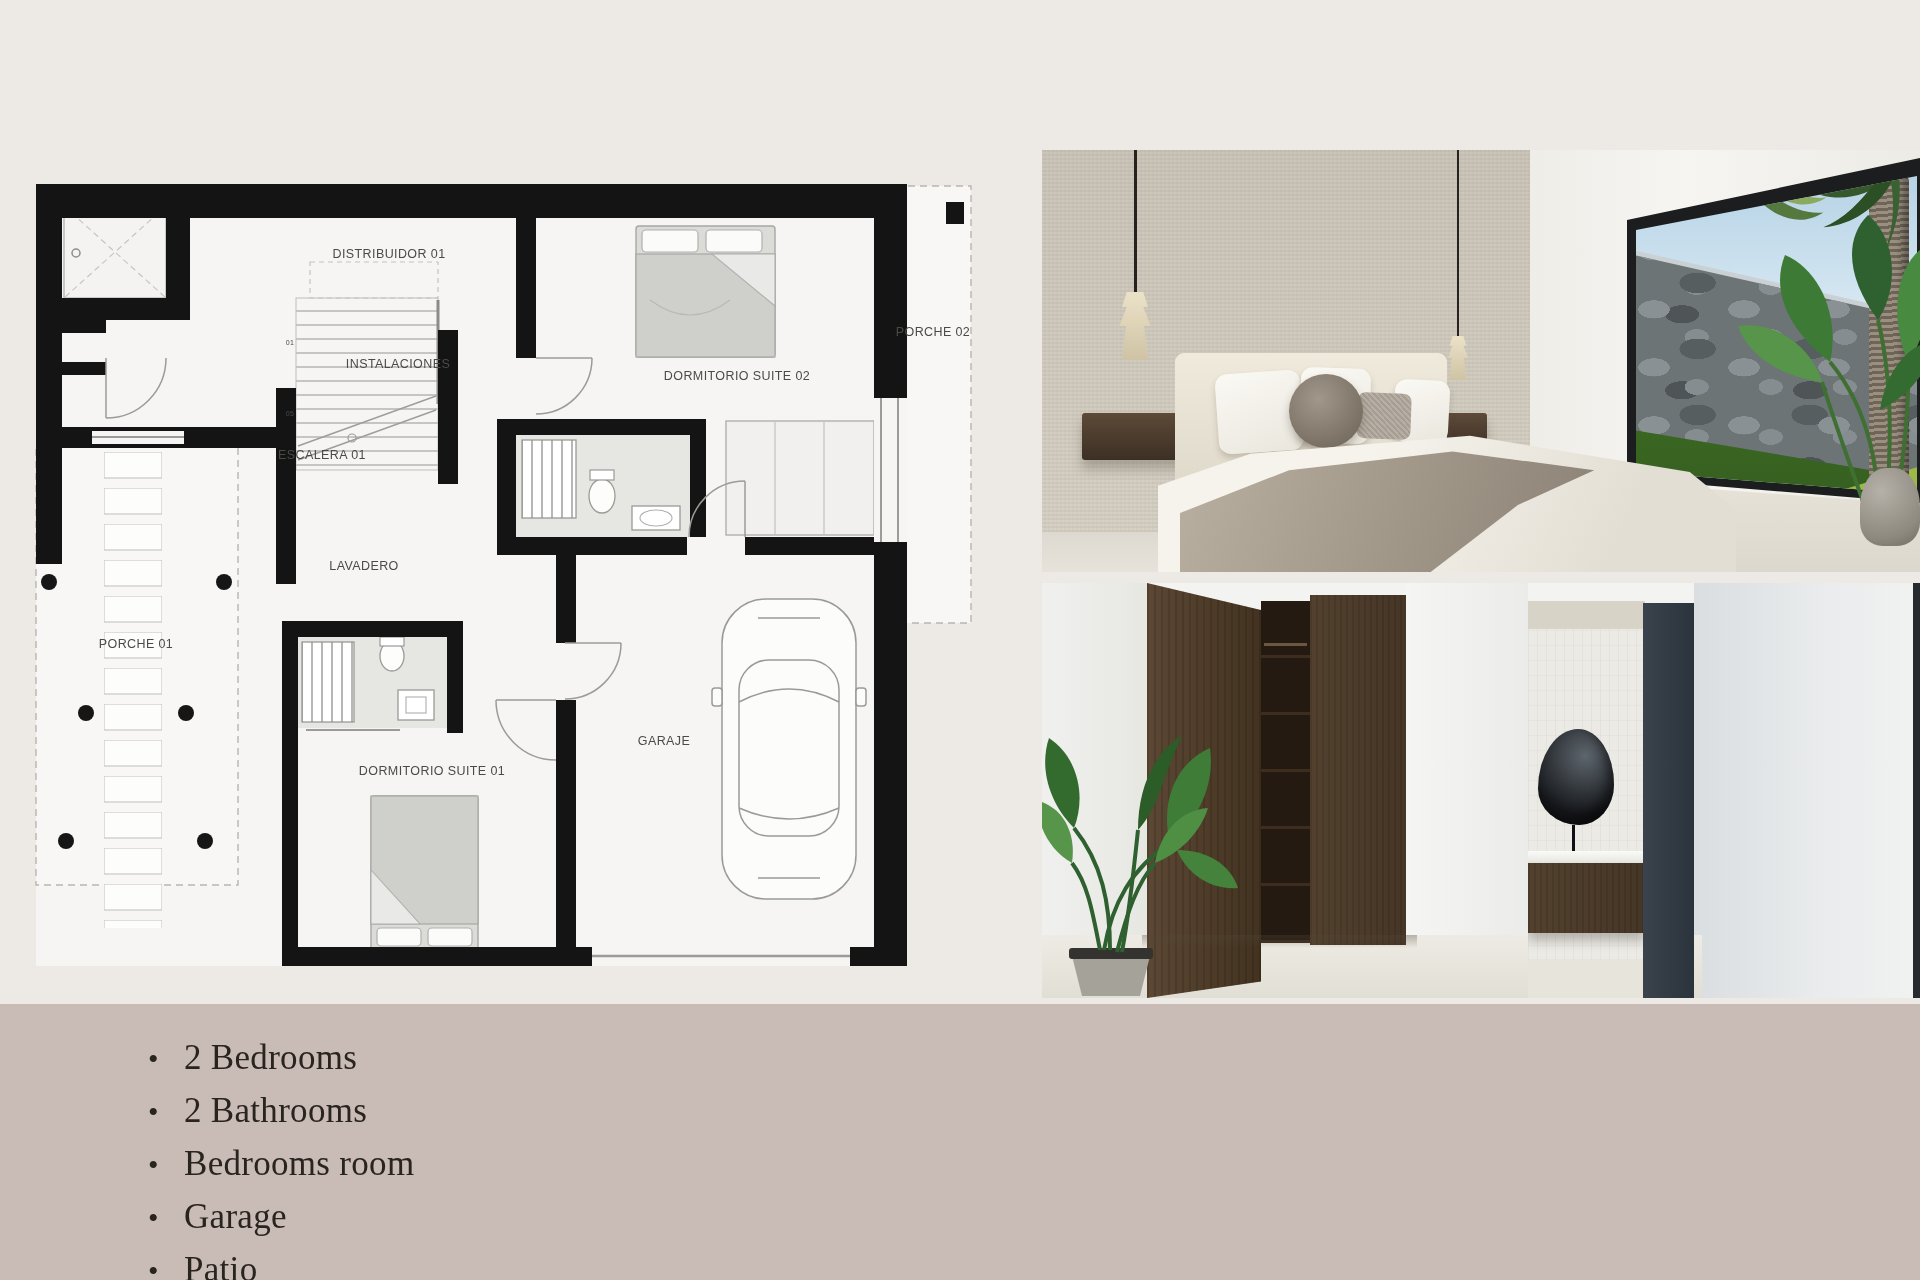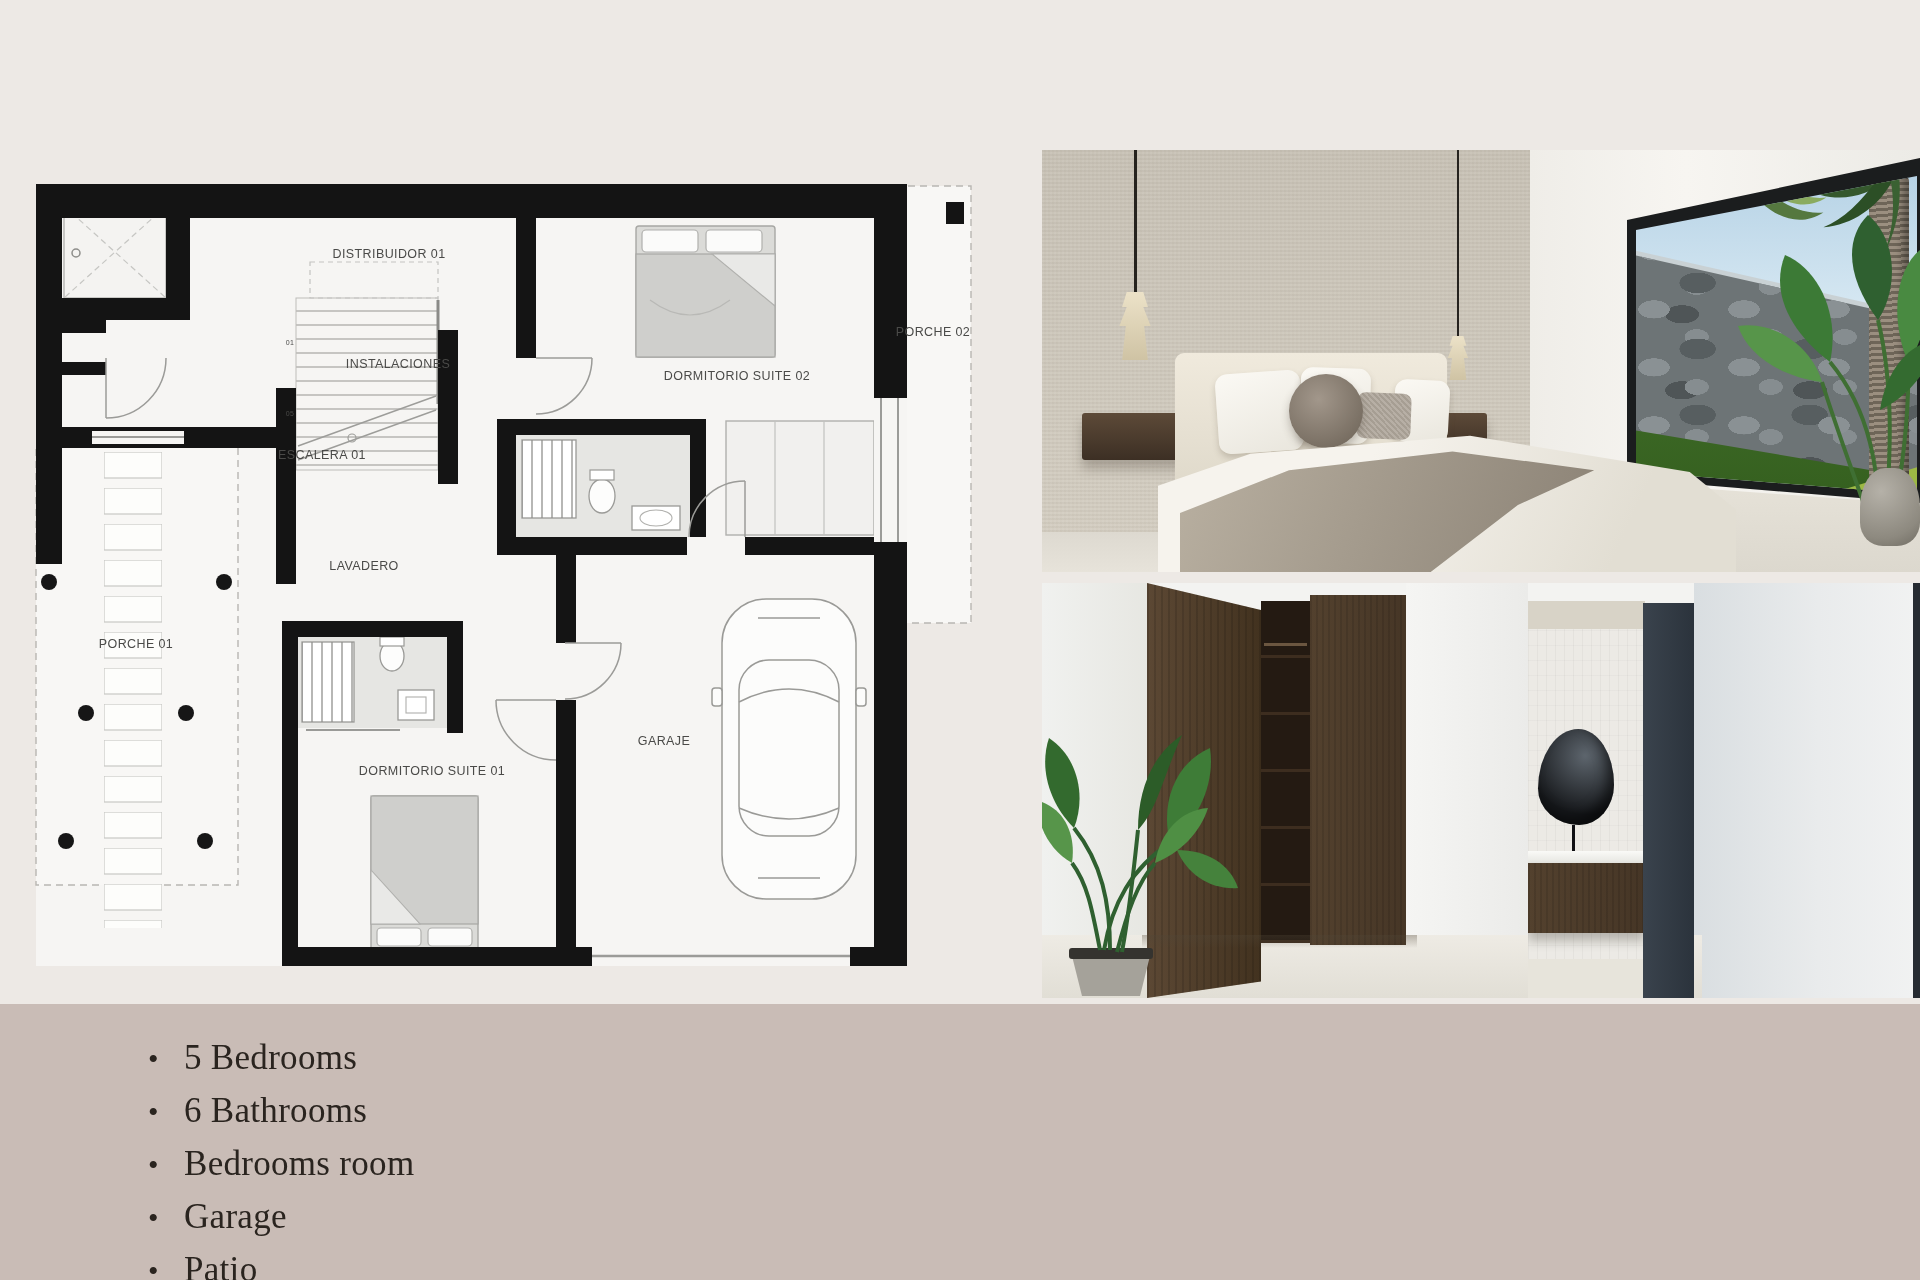--- a/index.html
+++ b/index.html
@@ -386,25 +386,25 @@
       <path d="M30,185 C8,172 -4,150 -6,122 C24,130 34,158 30,185 Z" fill="#57954a"></path>
       <path d="M96,152 C96,112 110,77 140,57 C120,102 115,132 96,152 Z" fill="#2c5c28"></path>
       <path d="M135,172 C165,172 188,186 196,210 C168,212 145,196 135,172 Z" fill="#45823c"></path>
     </svg>
   </div>
 
   <div class="abs footer" style="background: rgb(201, 188, 182);"></div>
   <ul class="features">
     <li>
         <span class="dot">•</span>
-        <span class="txt">5 Bedrooms</span>
+        <span class="txt">2 Bedrooms</span>
       </li>
     <li>
         <span class="dot">•</span>
-        <span class="txt">6 Bathrooms</span>
+        <span class="txt">2 Bathrooms</span>
       </li>
     <li>
         <span class="dot">•</span>
         <span class="txt">Bedrooms room</span>
       </li>
     <li>
         <span class="dot">•</span>
         <span class="txt">Garage</span>
       </li>
     <li>

